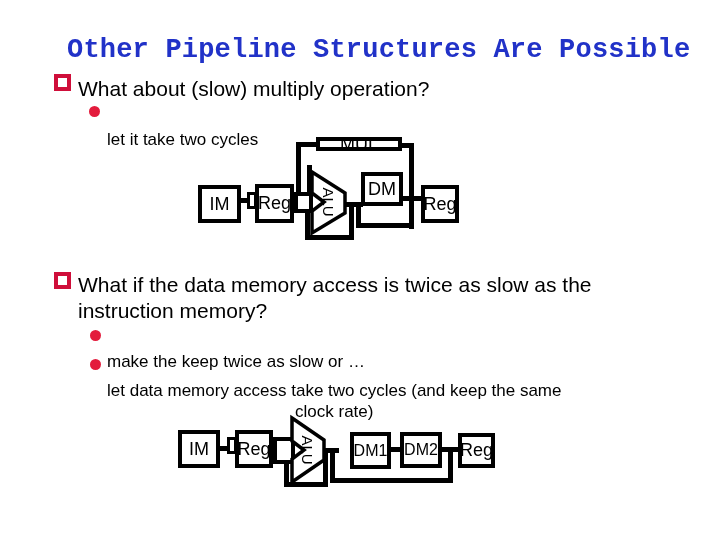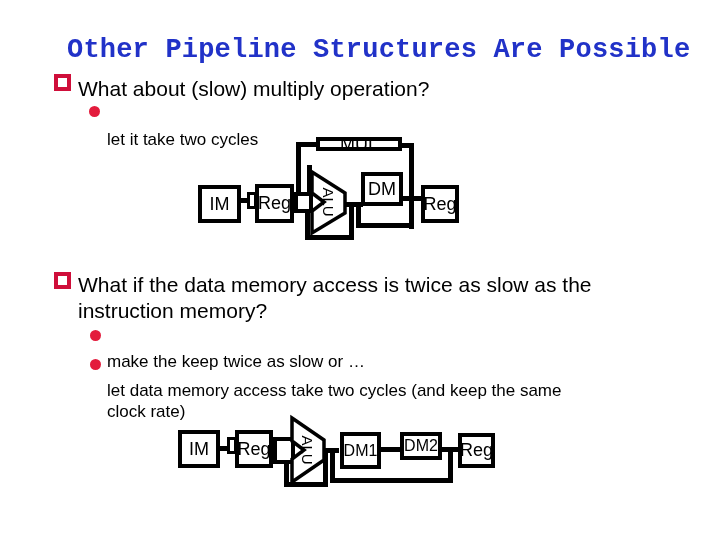--- a/index.html
+++ b/index.html
@@ -78,21 +78,21 @@
   <div class="bullet-square" style="left:54px;top:272px;"></div>
   <div class="b-text" style="left:78px;top:272px;">
     <div>What if the data memory access is twice as slow as the</div>
     <div>instruction memory?</div>
   </div>
 
   <div class="bullet-dot" style="left:90px;top:330px;"></div>
   <div class="s-text" style="left:107px;top:326px;">make the keep twice as slow or …</div>
 
   <div class="bullet-dot" style="left:90px;top:359px;"></div>
-  <div class="s-text" style="left:107px;top:355px;">
+  <div class="s-text" style="left:107px;top:355px;text-align:center;">
     <div>let data memory access take two cycles (and keep the same</div>
     <div>clock rate)</div>
   </div>
 
   <div>
 
     <div class="wire" style="left:219px;top:446px;width:9px;height:5px;"></div>
     <div class="wire" style="left:322px;top:448px;width:17px;height:5px;"></div>
     <div class="wire" style="left:377px;top:447px;width:24px;height:5px;"></div>
     <div class="wire" style="left:440px;top:447px;width:19px;height:5px;"></div>
@@ -104,24 +104,24 @@
     <div class="wire" style="left:448px;top:449px;width:5px;height:34px;"></div>
 
     <div class="box" style="left:178px;top:430px;width:42px;height:38px;">
         <span>IM</span>
       </div>
     <div class="latch" style="left:227px;top:437px;width:10px;height:17px;"></div>
     <div class="box" style="left:235px;top:430px;width:38px;height:38px;">
         <span>Reg</span>
       </div>
     <div class="latch" style="left:273px;top:437px;width:22px;height:27px;border-width:4px;"></div>
-    <div class="box small-label" style="left:340px;top:432px;width:41px;height:37px;text-align:center;">
+    <div class="box small-label" style="left:350px;top:432px;width:41px;height:37px;text-align:center;">
         <span>DM1</span>
       </div>
-    <div class="box small-label" style="left:400px;top:432px;width:42px;height:28px;">
+    <div class="box small-label" style="left:400px;top:432px;width:42px;height:36px;">
         <span>DM2</span>
       </div>
     <div class="box" style="left:458px;top:433px;width:37px;height:35px;">
         <span>Reg</span>
       </div>
 
     <svg class="alu-svg" style="left:288px;top:413px;" width="42" height="72" viewBox="0 0 42 72">
       <polygon points="4,5 36,27 36,47 4,69 4,46 16,37 4,28" fill="#ffffff" stroke="#000000" stroke-width="3.5"></polygon>
       <text x="19" y="37" transform="rotate(90 19 37)" text-anchor="middle" dominant-baseline="central" font-size="15" fill="#000000">ALU</text>
     </svg>

